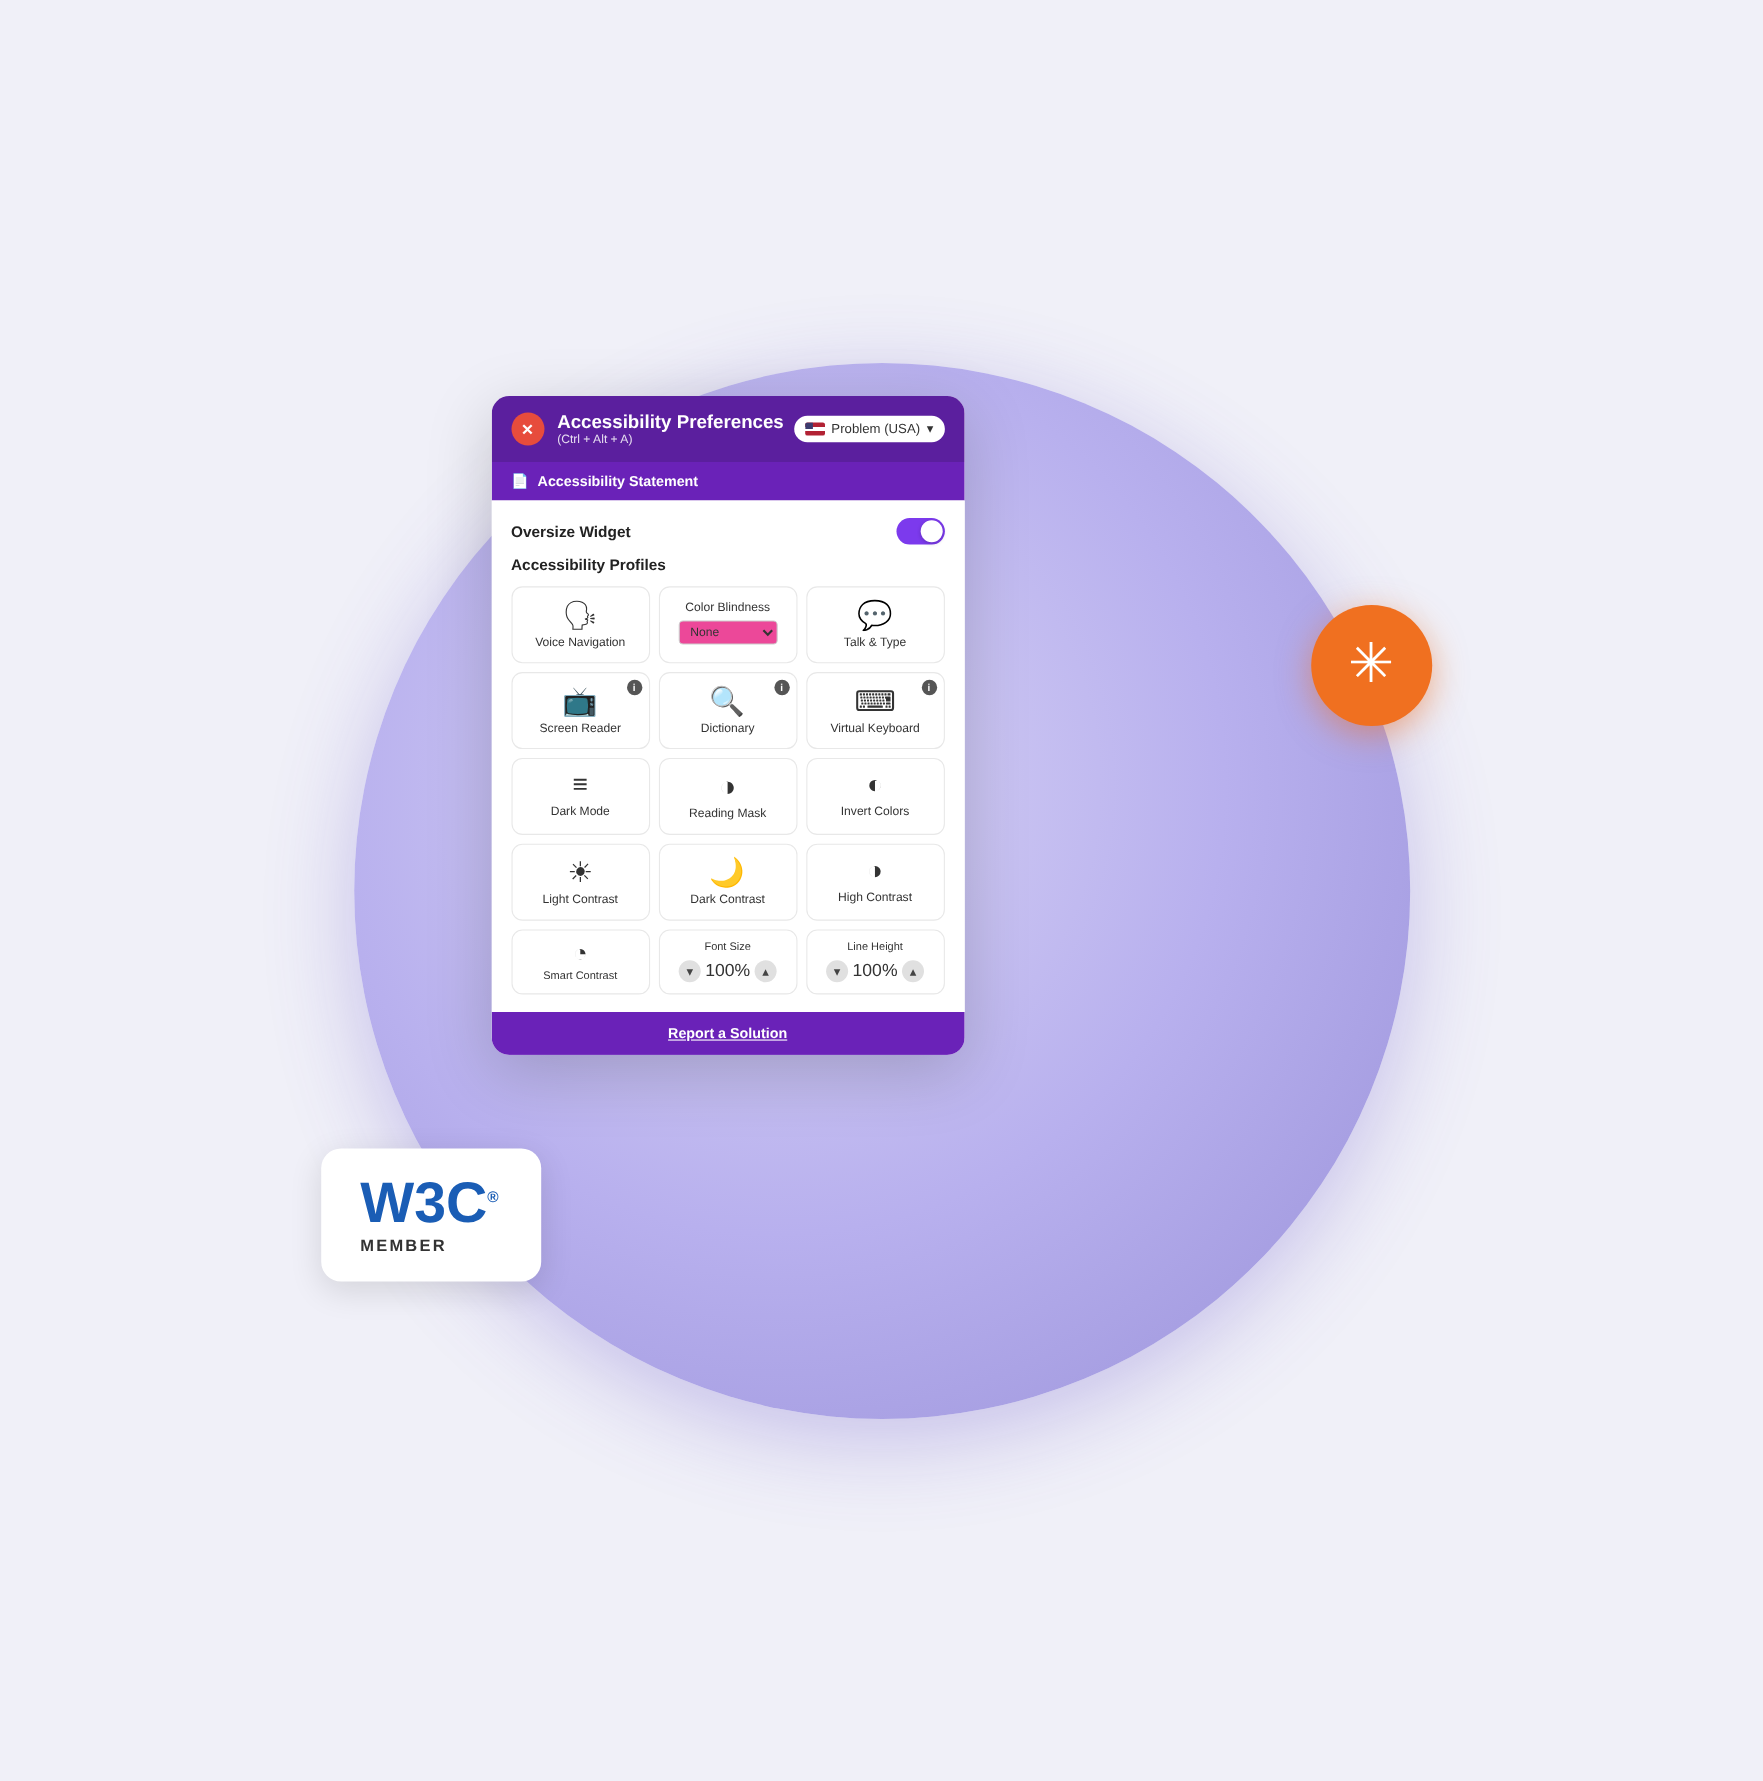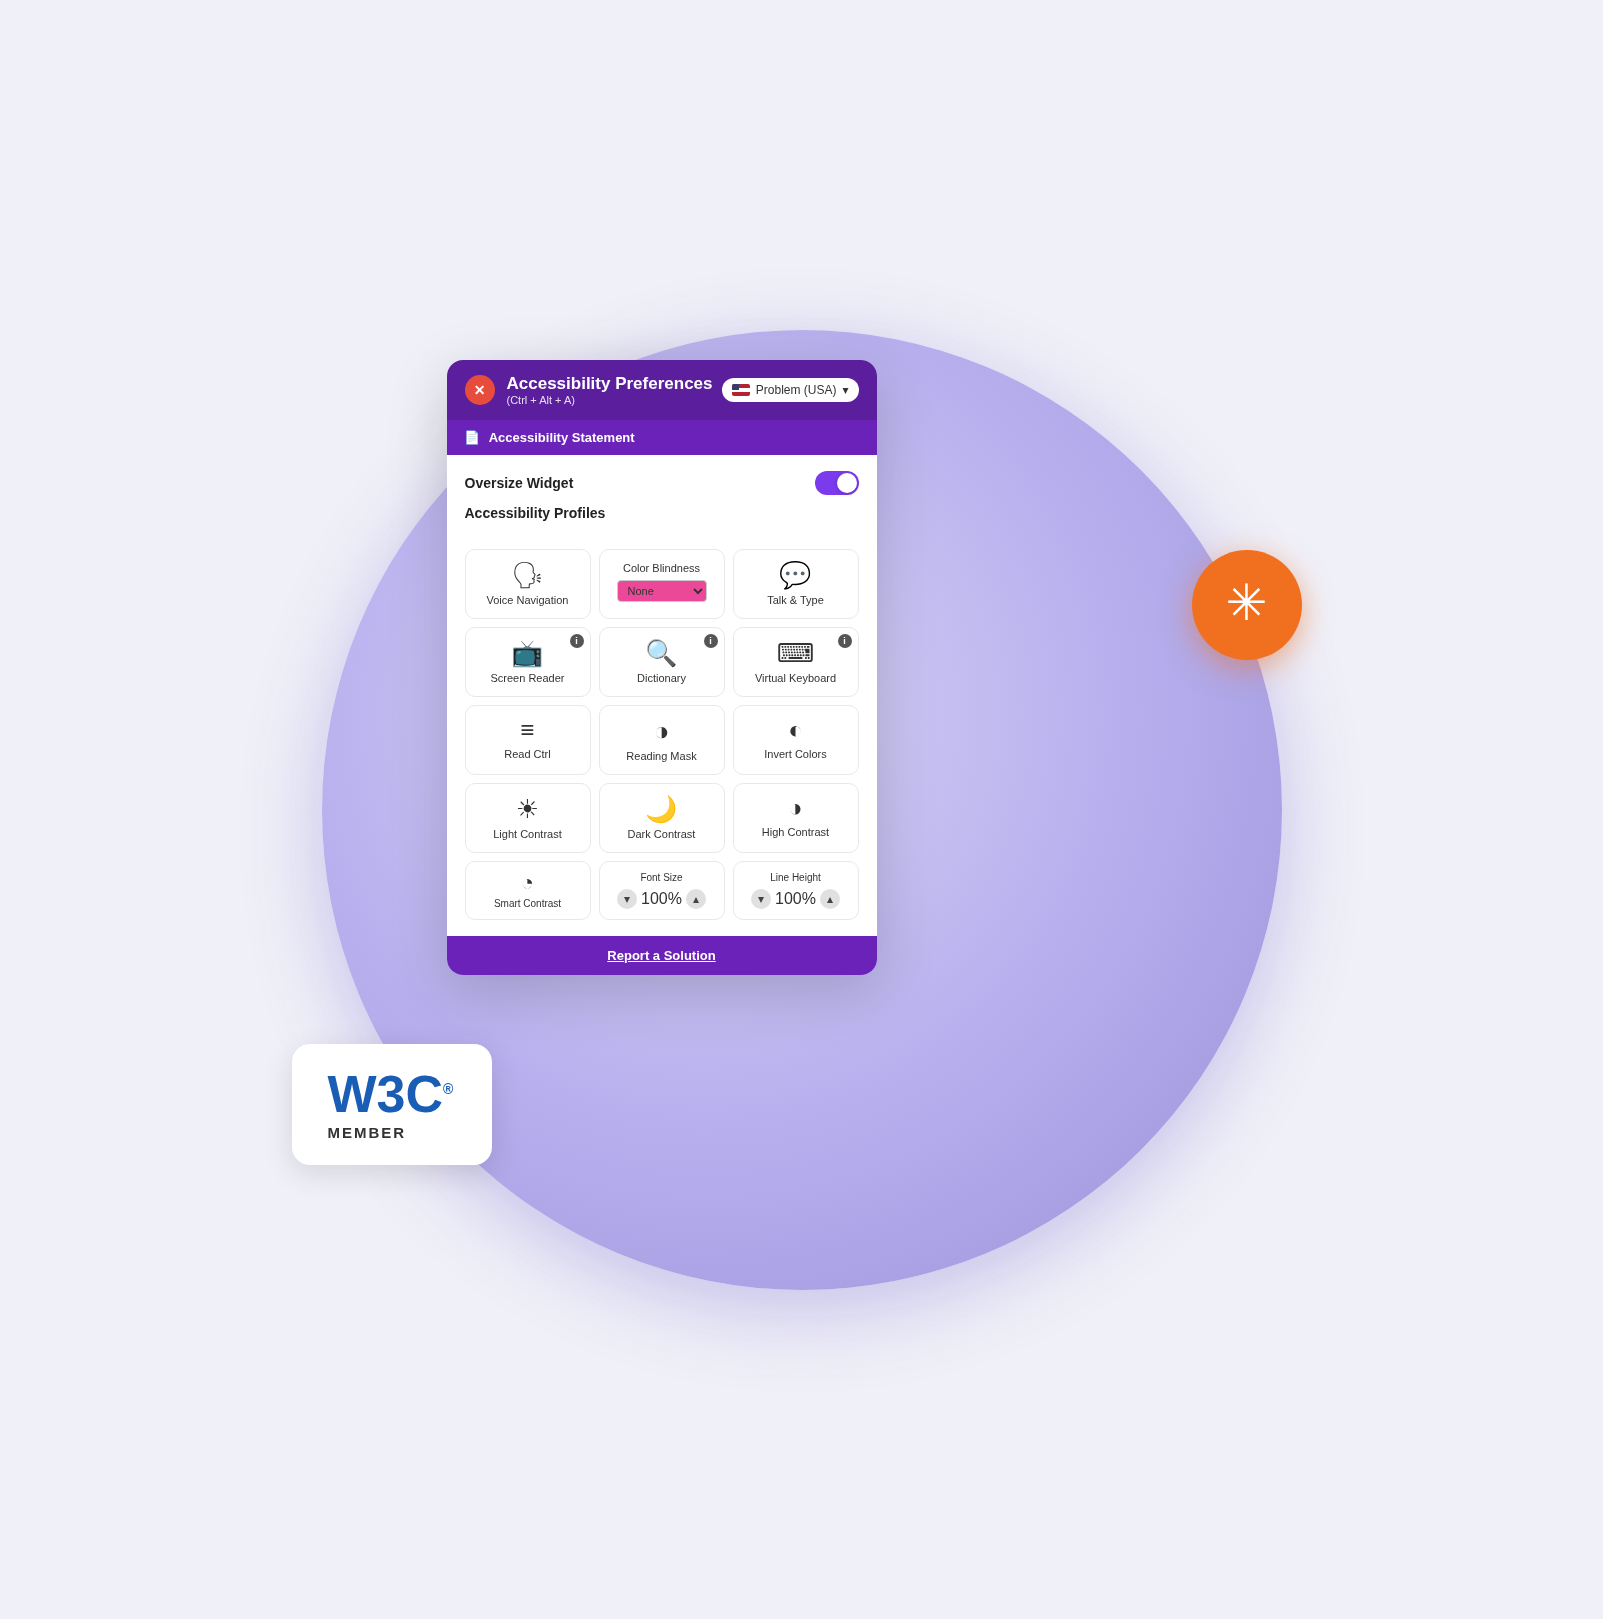--- a/index.html
+++ b/index.html
@@ -263,21 +263,21 @@
       background: white;
       top: 2px;
       right: 2px;
       box-shadow: 0 1px 4px rgba(0,0,0,0.2);
     }
 
     .profiles-label {
       font-size: 14px;
       font-weight: 600;
       color: #222;
-      margin-bottom: 28px;
+      margin-bottom: 12px;
     }
 
     
     .features-grid {
       display: grid;
       grid-template-columns: repeat(3, 1fr);
       gap: 8px;
       margin-bottom: 8px;
     }
 
@@ -534,21 +534,21 @@
         <div class="feature-item">
           <div class="feature-info">i</div>
           <div class="feature-icon">⌨</div>
           <div class="feature-label">Virtual Keyboard</div>
         </div>
       </div>
 
       <div class="features-grid">
         <div class="feature-item">
           <div class="feature-icon" style="font-size:24px;">≡</div>
-          <div class="feature-label">Read Ctrl</div>
+          <div class="feature-label">Dark Mode</div>
         </div>
         <div class="feature-item">
           <div class="feature-icon">◑</div>
           <div class="feature-label">Reading Mask</div>
         </div>
         <div class="feature-item">
           <div class="feature-icon" style="font-size:24px;">◐</div>
           <div class="feature-label">Invert Colors</div>
         </div>
       </div>

